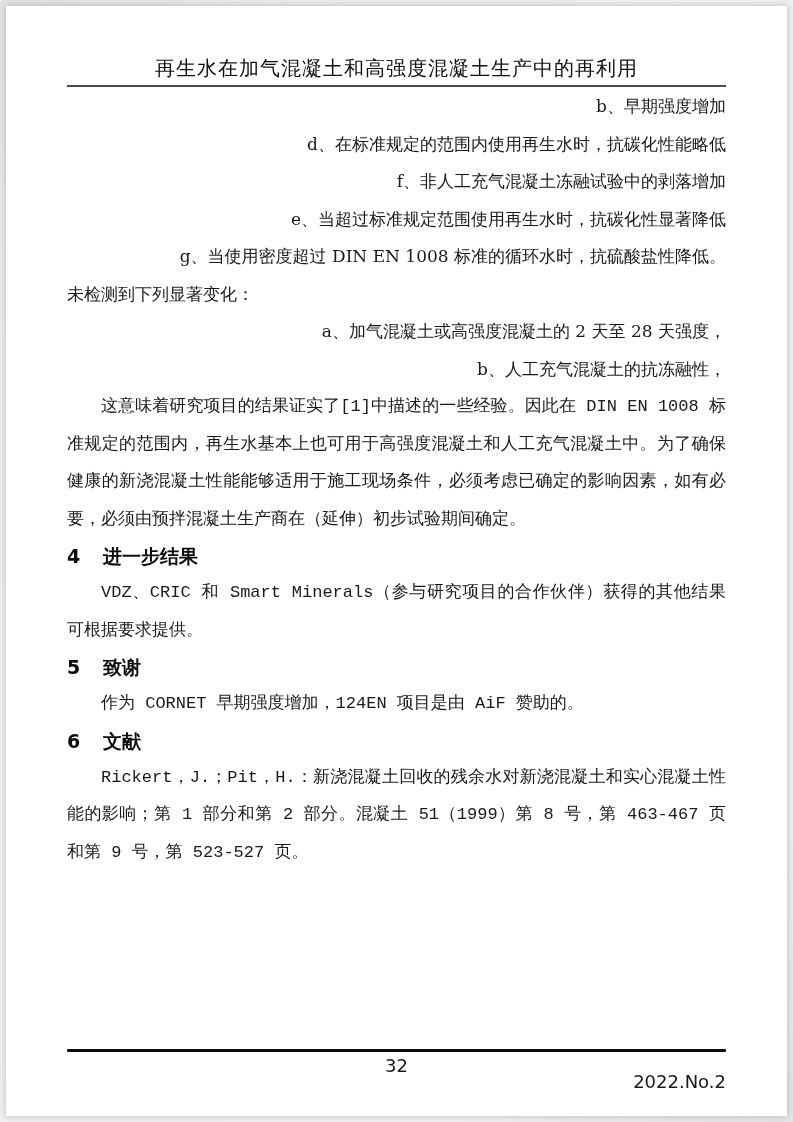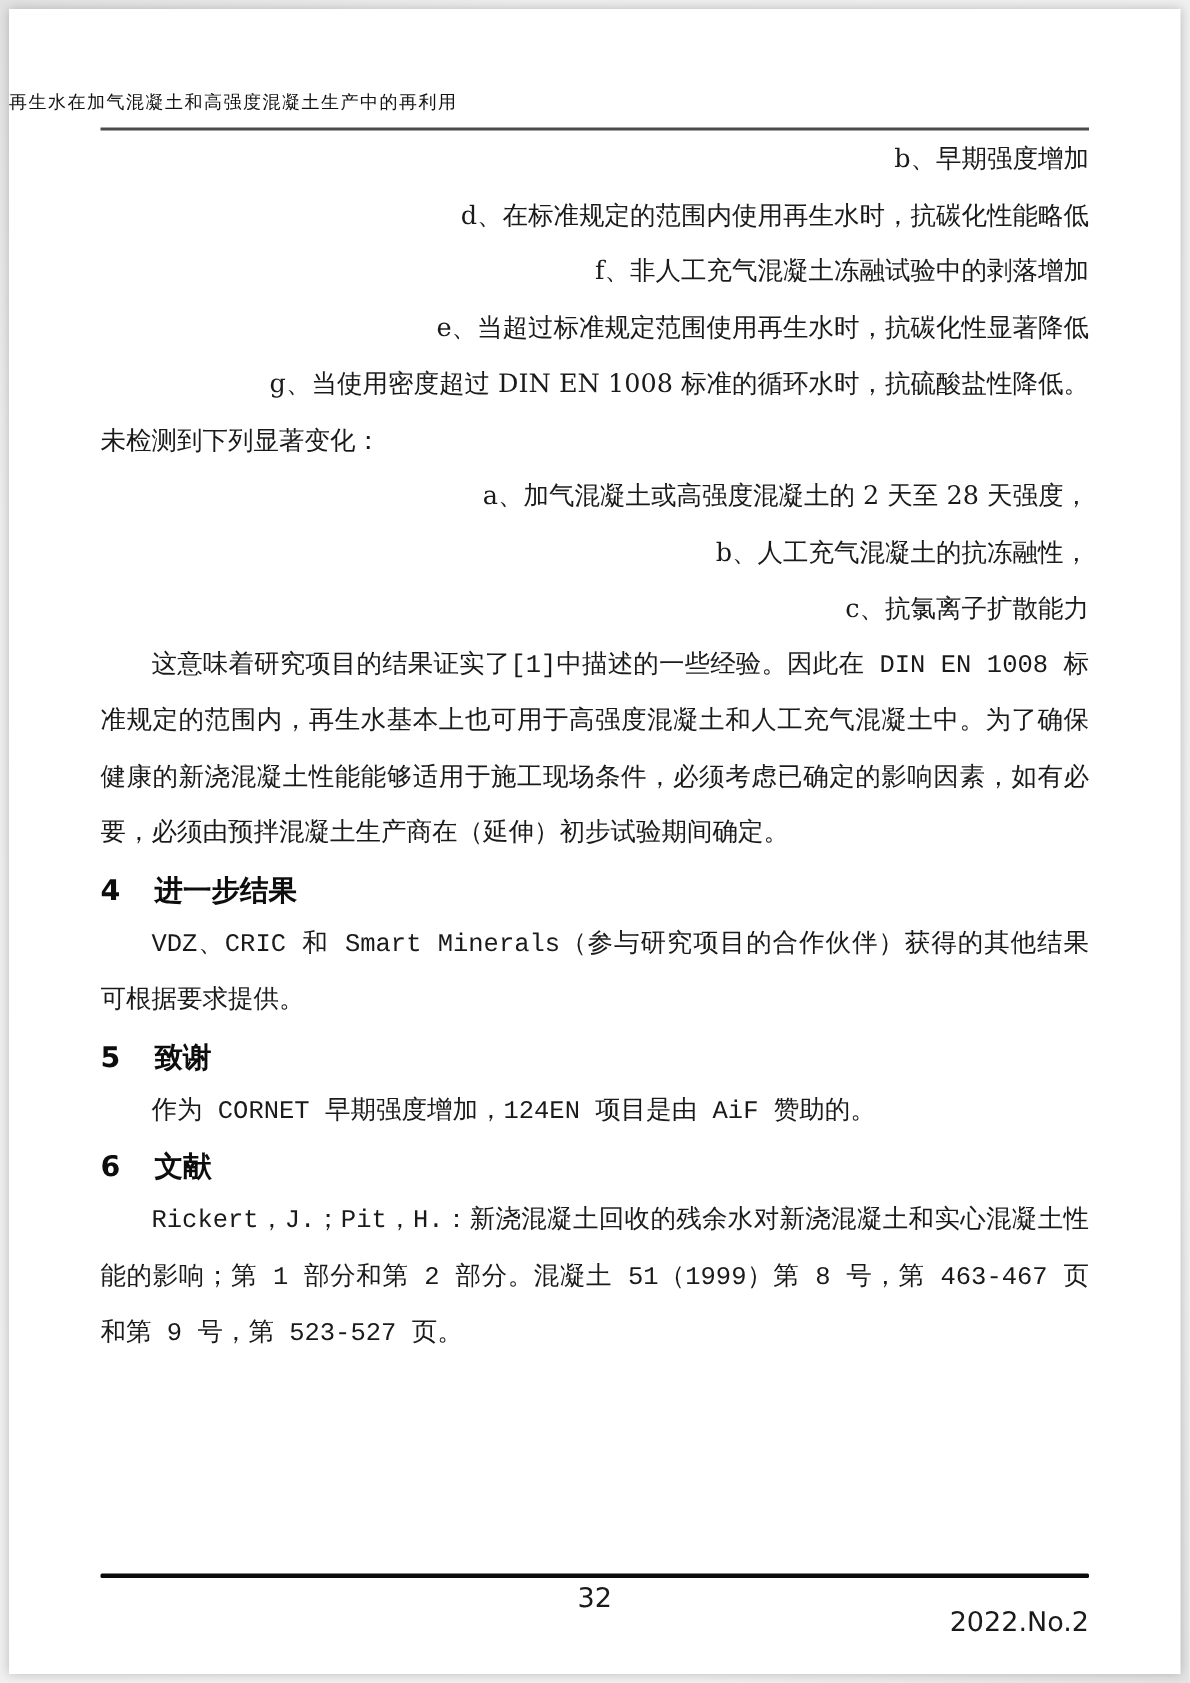--- a/index.html
+++ b/index.html
@@ -17,21 +17,22 @@
   .page {
     position: absolute;
     left: 6px; top: 6px; right: 6px; bottom: 6px;
     background: #ffffff;
     box-shadow: 0 0 7px rgba(0,0,0,0.22);
     color: #1c1c1c;
   }
   
   .header-title {
     margin-top: 49px;
-    font-size: 12px;
+    text-align: center;
+    font-size: 20px;
     line-height: 26px;
     letter-spacing: 1px;
     color: #111111;
   }
   .header-rule {
     margin: 4px 61px 0 61px;
     height: 0;
     border-top: 2px solid #4b4b4b;
   }
   
@@ -108,21 +109,20 @@
       <div class="list-item">b、早期强度增加</div>
       <div class="list-item">d、在标准规定的范围内使用再生水时，抗碳化性能略低</div>
       <div class="list-item">f、非人工充气混凝土冻融试验中的剥落增加</div>
       <div class="list-item">e、当超过标准规定范围使用再生水时，抗碳化性显著降低</div>
       <div class="list-item">g、当使用密度超过 DIN EN 1008 标准的循环水时，抗硫酸盐性降低。</div>
 
       <div class="plain-line">未检测到下列显著变化：</div>
 
       <div class="list-item">a、加气混凝土或高强度混凝土的 2 天至 28 天强度，</div>
       <div class="list-item">b、人工充气混凝土的抗冻融性，</div>
-      <div class="list-item">c、抗氯离子扩散能力</div>
 
       <p class="body-paragraph">这意味着研究项目的结果证实了[1]中描述的一些经验。因此在 DIN EN 1008 标准规定的范围内，再生水基本上也可用于高强度混凝土和人工充气混凝土中。为了确保健康的新浇混凝土性能能够适用于施工现场条件，必须考虑已确定的影响因素，如有必要，必须由预拌混凝土生产商在（延伸）初步试验期间确定。</p>
 
       <h2 class="section-heading">
         <span class="section-number">4</span>
         <span class="section-title">进一步结果</span>
       </h2>
       <p class="body-paragraph">VDZ、CRIC 和 Smart Minerals（参与研究项目的合作伙伴）获得的其他结果可根据要求提供。</p>
 
       <h2 class="section-heading">

